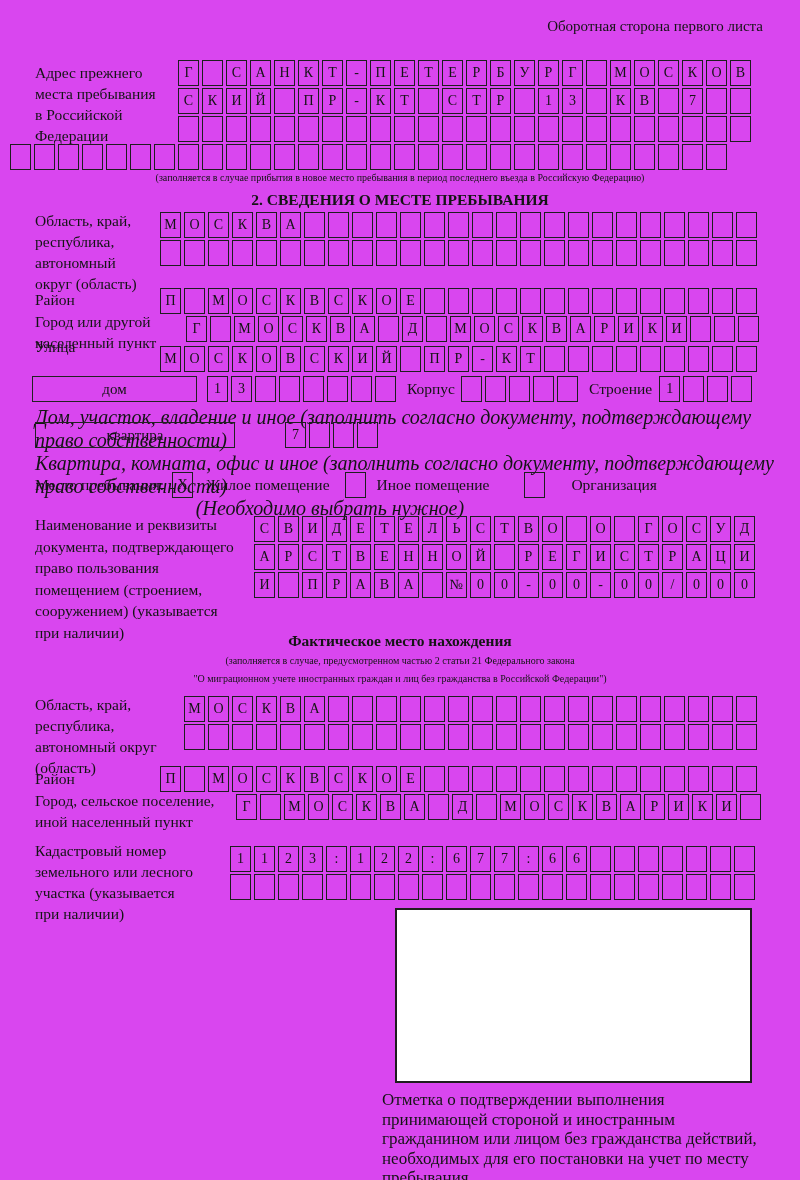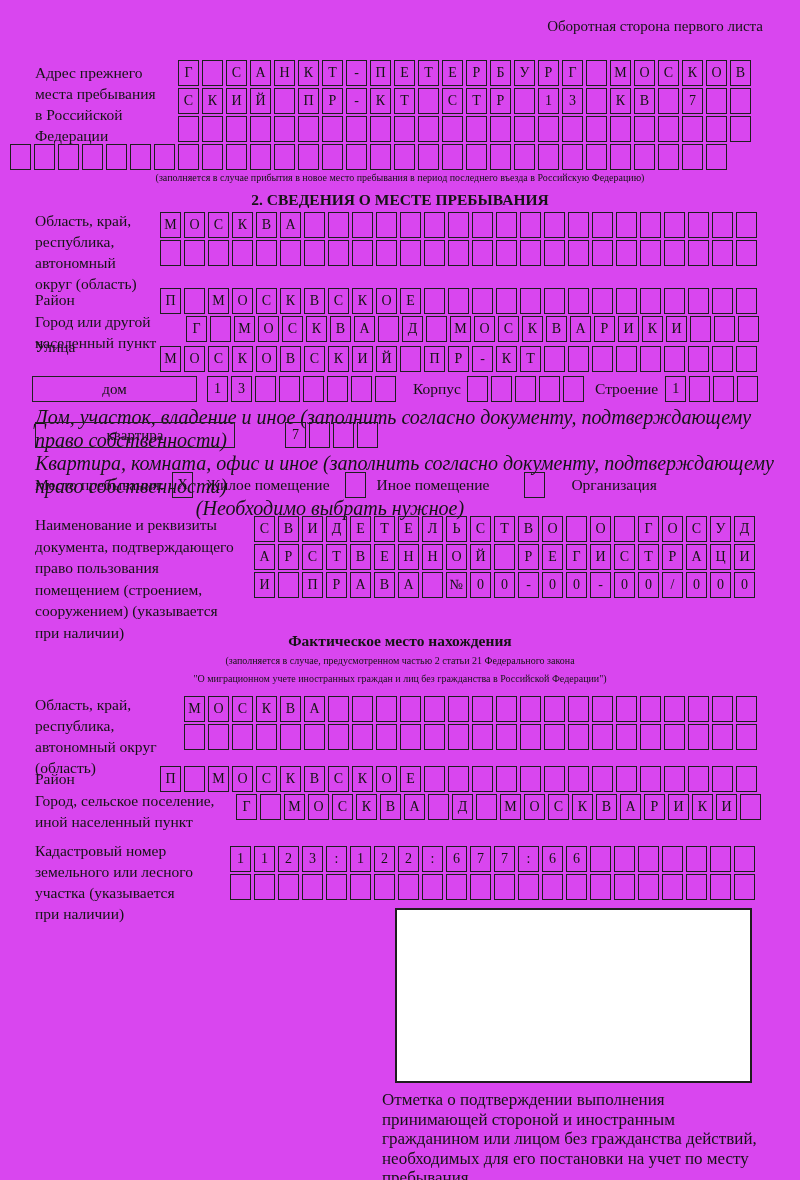--- a/index.html
+++ b/index.html
@@ -314,21 +314,21 @@
     <div class="boxrow" style="margin-left:10px;">
         <span class="cell">1</span>
         <span class="cell">3</span>
         <span class="cell"></span>
         <span class="cell"></span>
         <span class="cell"></span>
         <span class="cell"></span>
         <span class="cell"></span>
         <span class="cell"></span>
       </div>
-    <div class="inline-label" style="margin-left:14px; margin-right:6px;">Корпус</div>
+    <div class="inline-label" style="margin-left:8px; margin-right:6px;">Корпус</div>
     <div class="boxrow">
         <span class="cell"></span>
         <span class="cell"></span>
         <span class="cell"></span>
         <span class="cell"></span>
         <span class="cell"></span>
       </div>
     <div class="inline-label" style="margin-left:8px; margin-right:7px;">Строение</div>
     <div class="boxrow">
         <span class="cell">1</span>

